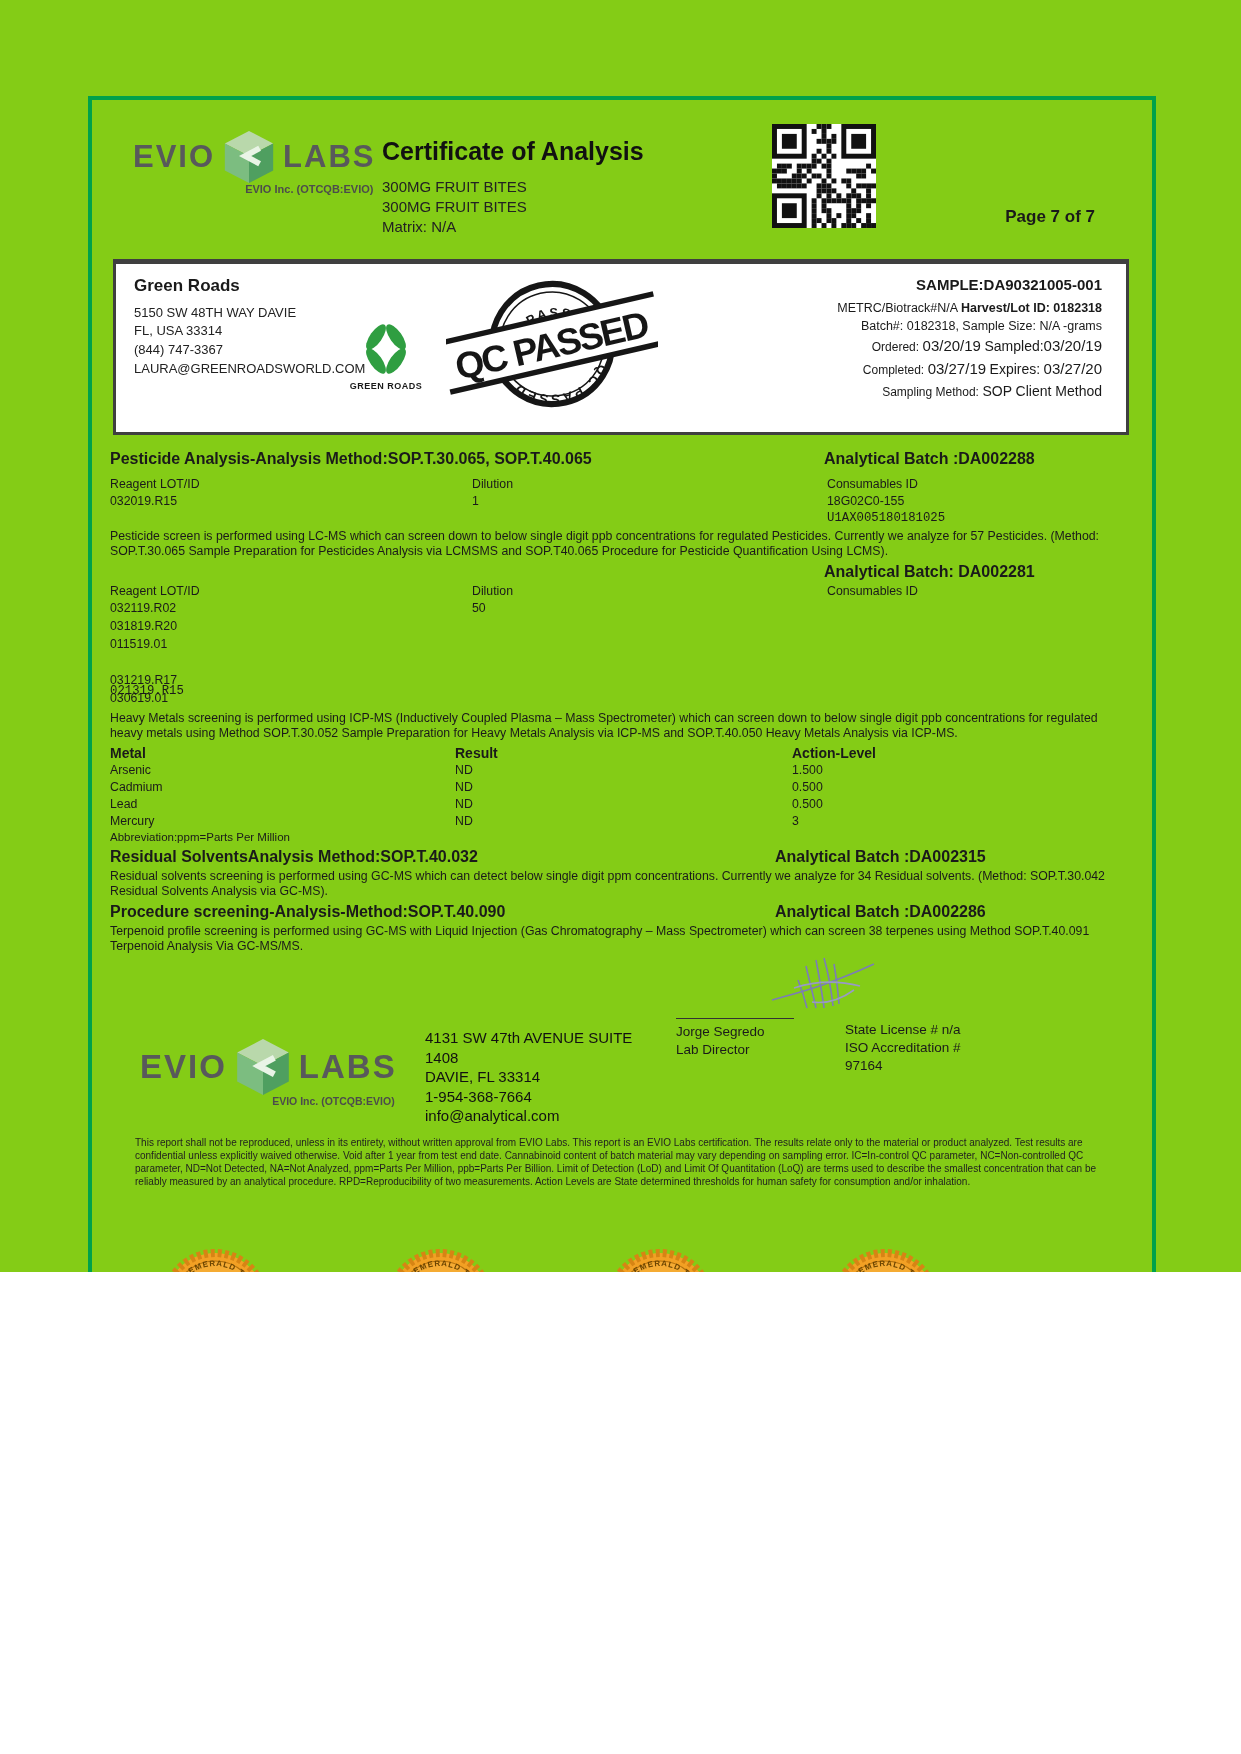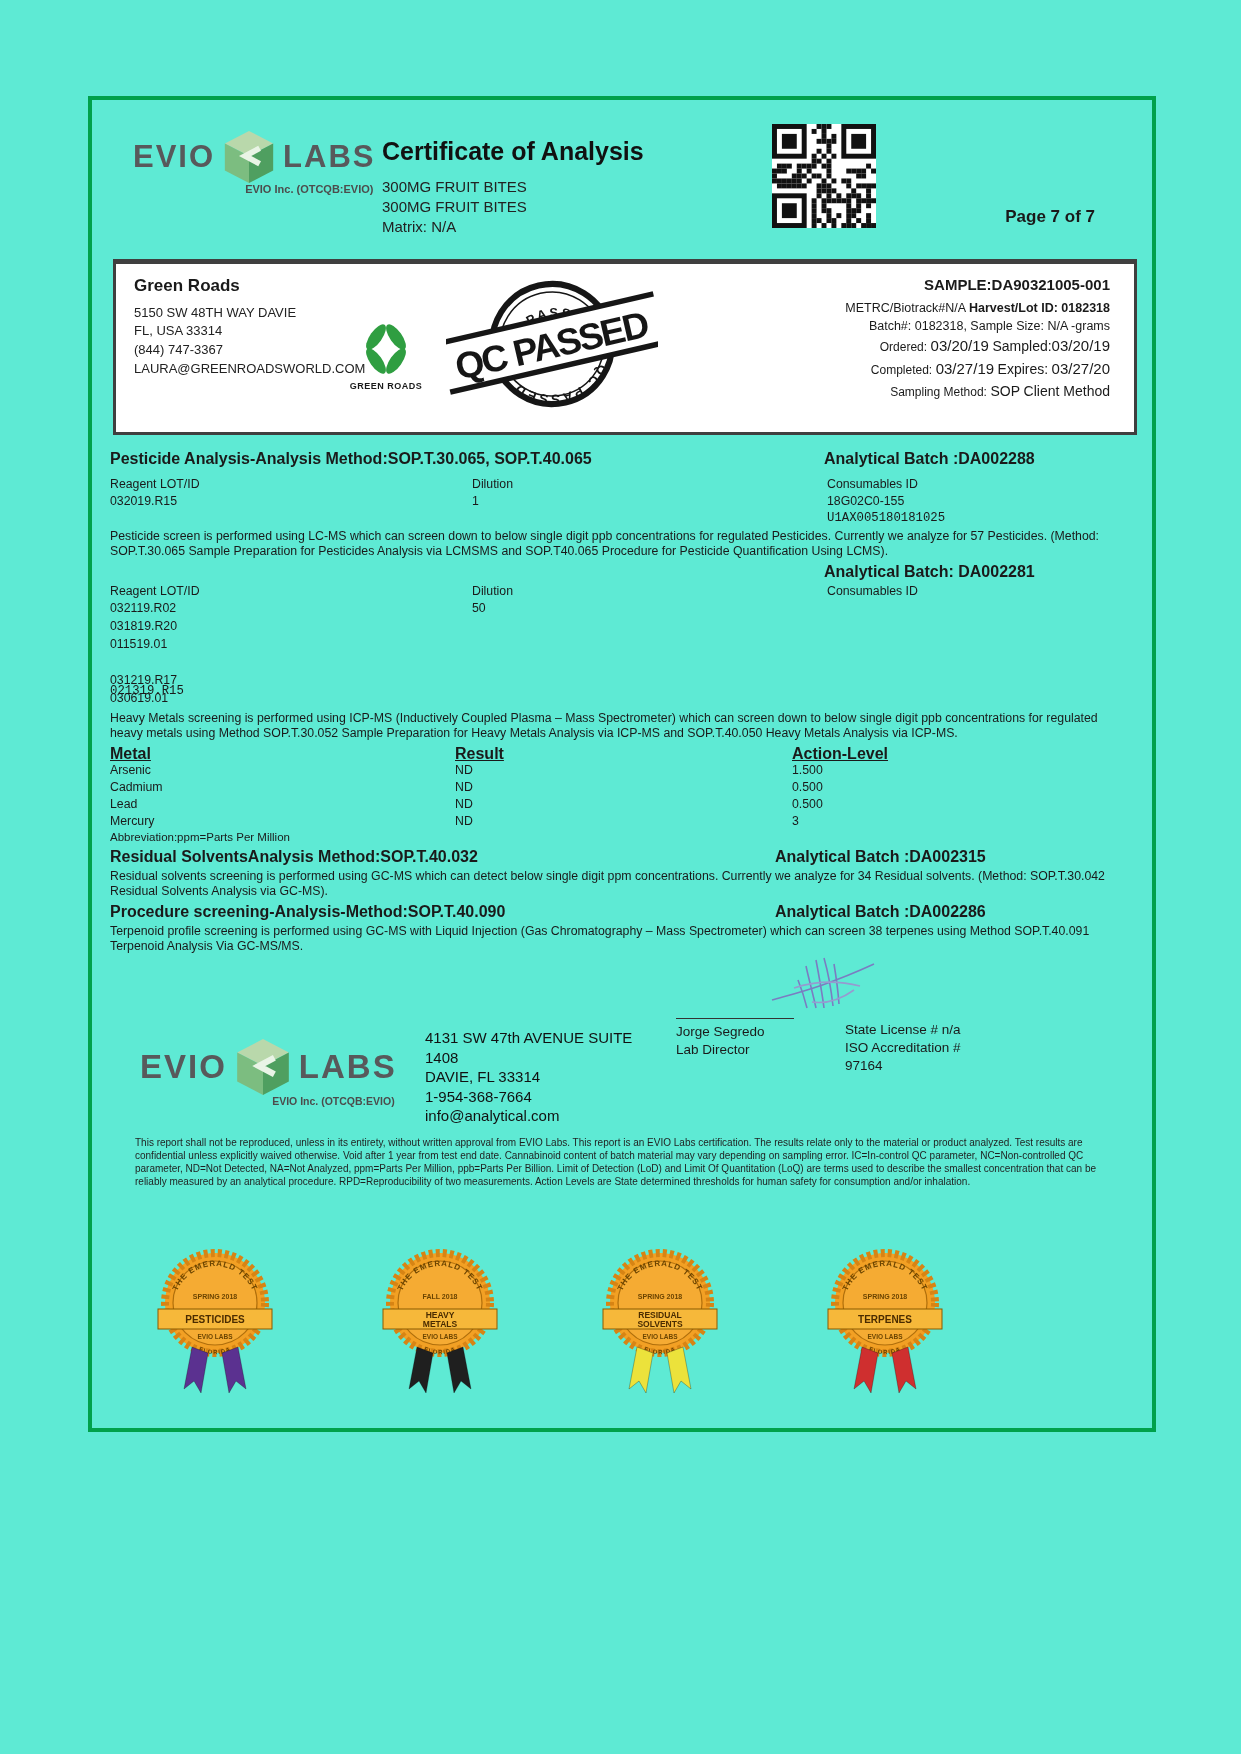--- a/index.html
+++ b/index.html
@@ -1,47 +1,47 @@
 <!DOCTYPE html>
 <html><head>
 <meta charset="utf-8">
 <style>
   html,body{margin:0;padding:0;background:#ffffff;}
-  .page{position:relative;width:1241px;height:1754px;background:#5eead4;
+  .page{position:relative;width:1241px;height:1272px;background:#84cc16;
         font-family:"Liberation Sans",sans-serif;color:#1a1a1a;overflow:hidden;}
   .abs{position:absolute;white-space:nowrap;}
   .green-border{position:absolute;left:88px;top:96px;width:1060px;height:1328px;
         border:4px solid #00a14b;}
   
   .evio-logo .evio-row{display:flex;align-items:center;gap:5px;font-weight:bold;
         color:#58595b;letter-spacing:2px;}
   .evio-sub{font-size:11px;font-weight:bold;color:#4c4c4c;text-align:right;margin-top:-3px;padding-right:2px;}
   .logo-top .evio-row{font-size:31px;}
   .logo-bottom .evio-row{font-size:33px;}
   .logo-bottom .evio-sub{font-size:10.5px;}
   .doc-title{font-size:25px;font-weight:bold;color:#111;}
   .prod{font-size:15px;color:#222;}
   .page-label{font-size:17px;font-weight:bold;text-align:right;width:120px;}
   
   .client-box{position:absolute;left:113px;top:259px;width:1010px;height:168px;
-        border:3px solid #3f3f3f;border-top-width:5px;background:#fff;padding-left:8px;}
+        border:3px solid #3f3f3f;border-top-width:5px;background:#fff;}
   .client-name{font-size:17px;font-weight:bold;}
   .client-line{font-size:13px;line-height:18.5px;color:#222;}
   .sample-block{position:absolute;right:24px;top:12px;text-align:right;}
   .s-l1{font-size:15px;font-weight:bold;margin-bottom:6px;}
   .s-line{font-size:12.5px;line-height:18px;}
   .s-line b{font-weight:bold;margin-top:24px;}
   .lbl{font-size:12px;}
   .val{font-size:15px;}
   .val2{font-size:14px;}
   
   .sec-title{font-size:16px;font-weight:bold;}
   .body-txt{font-size:12.3px;color:#1a1a1a;}
   .desc{font-size:12.3px;line-height:14.8px;color:#1a1a1a;white-space:normal;width:1012px;}
-  .tbl-h{font-size:16px;font-weight:bold;text-decoration:underline;}
+  .tbl-h{font-size:14px;font-weight:bold;}
   .small-note{font-size:11.5px;}
   .sig-line{border-top:1.5px solid #333;width:118px;height:0;}
   .foot-addr{font-size:15px;line-height:19.5px;color:#111;}
   .foot-small{font-size:13.5px;line-height:18px;}
   .disclaimer{font-size:10px;line-height:13px;color:#1f1f1f;white-space:normal;width:972px;}
   .qr-frame{position:absolute;left:772px;top:124px;}
   svg text{font-family:"Liberation Sans",sans-serif;}
 </style>
 </head>
 <body>

